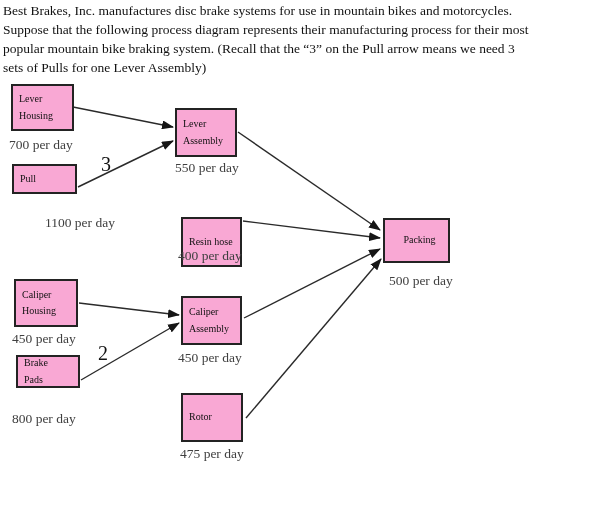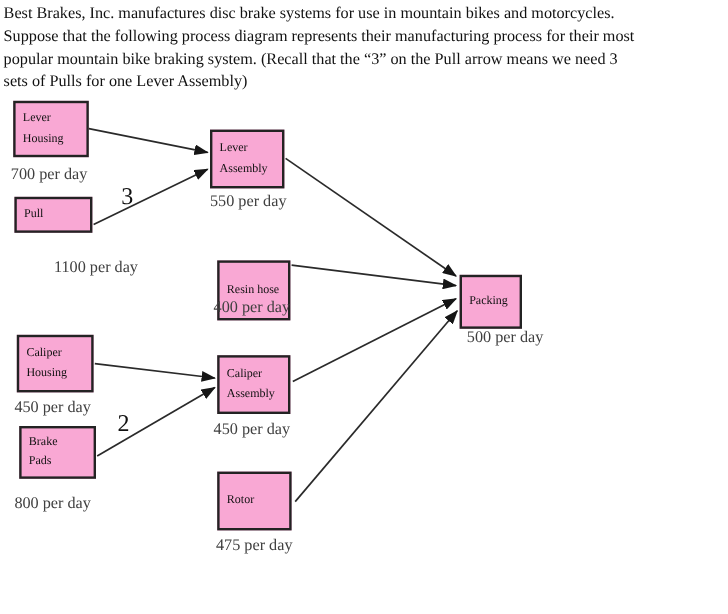--- a/index.html
+++ b/index.html
@@ -108,34 +108,34 @@
       <div class="cap-label" style="left: 175px; top: 160px;">550 per day</div>
       <div class="node" style="left: 181px; top: 193px; width: 61px; height: 50px; margin-top: 24px;">
         <div class="lbl-line">Resin hose</div>
       </div>
       <div class="cap-label" style="left: 178px; top: 248px;">400 per day</div>
       <div class="node" style="left: 14px; top: 279px; width: 64px; height: 48px;">
         <div class="lbl-line">Caliper</div>
         <div class="lbl-line">Housing</div>
       </div>
       <div class="cap-label" style="left: 12px; top: 331px;">450 per day</div>
-      <div class="node" style="left: 16px; top: 355px; width: 64px; height: 44px;">
+      <div class="node" style="left: 16px; top: 355px; width: 64px; height: 33px;">
         <div class="lbl-line">Brake</div>
         <div class="lbl-line">Pads</div>
       </div>
       <div class="cap-label" style="left: 12px; top: 411px;">800 per day</div>
       <div class="node" style="left: 181px; top: 296px; width: 61px; height: 49px;">
         <div class="lbl-line">Caliper</div>
         <div class="lbl-line">Assembly</div>
       </div>
       <div class="cap-label" style="left: 178px; top: 350px;">450 per day</div>
       <div class="node" style="left: 181px; top: 393px; width: 62px; height: 49px;">
         <div class="lbl-line">Rotor</div>
       </div>
       <div class="cap-label" style="left: 180px; top: 446px;">475 per day</div>
-      <div class="node" style="left: 383px; top: 229px; width: 52px; height: 45px;">
+      <div class="node" style="left: 383px; top: 218px; width: 67px; height: 45px; align-items: center;">
         <div class="lbl-line">Packing</div>
       </div>
       <div class="cap-label" style="left: 389px; top: 273px;">500 per day</div>
     </div>
 
 
 </div>
 
 </body></html>

